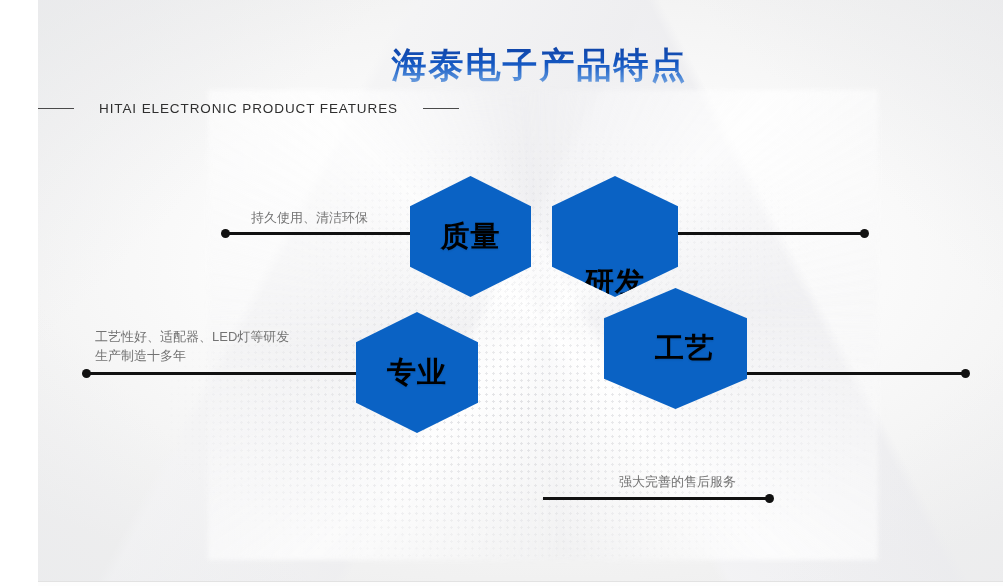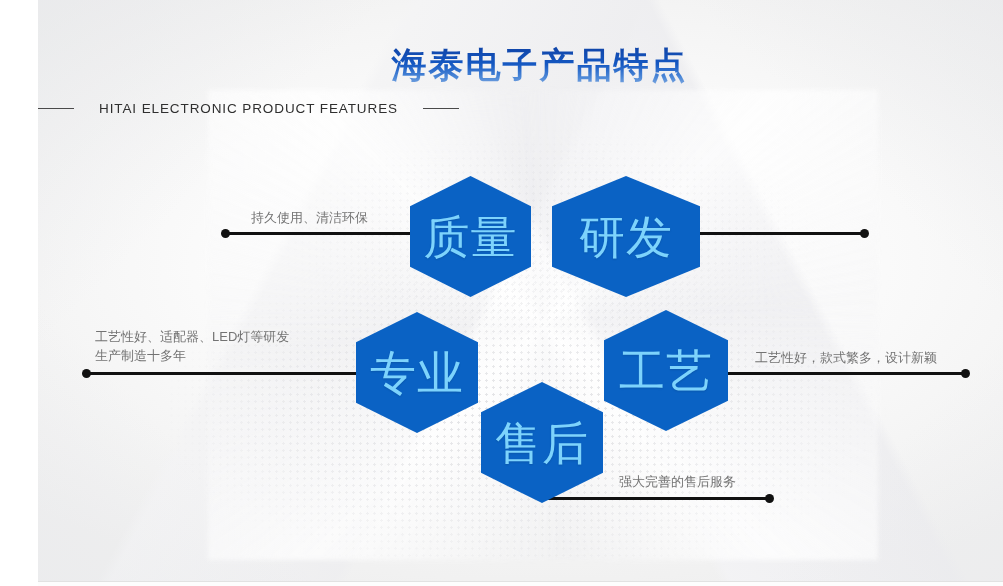--- a/index.html
+++ b/index.html
@@ -138,23 +138,23 @@
   .hex {
     position: absolute;
     background: #0a62c4;
     clip-path: polygon(50% 0%, 100% 25%, 100% 75%, 50% 100%, 0% 75%, 0% 25%);
     display: flex;
     align-items: center;
     justify-content: center;
   }
   .hex-label {
     font-family: "DejaVu Sans", "Liberation Sans", sans-serif;
-    color: #7dd3fc;
-    font-size: 46px;
-    font-weight: 400;
+    color: #000000;
+    font-size: 29px;
+    font-weight: 700;
     letter-spacing: 1px;
     line-height: 1;
     text-shadow: 0 1px 2px rgba(0,0,0,0.12);
     user-select: none;
   }
 
   
   .conn {
     position: absolute;
     height: 3px;
@@ -209,39 +209,35 @@
 
   <div class="dot" style="left:44px; top:369px;"></div>
   <div class="conn" style="left:48px; top:372px; width:280px;"></div>
   <div class="conn-label two-line" style="left:57px; top:327px;">
     <span class="ln">工艺性好、适配器、LED灯等研发</span>
     <span class="ln">生产制造十多年</span>
   </div>
 
   <div class="conn" style="left:683px; top:372px; width:244px;"></div>
   <div class="dot" style="left:923px; top:369px;"></div>
-  <div class="conn-label" style="left:717px; top:348px;">工艺性好，款式繁多，设计新颖</div>
 
   <div class="conn" style="left:505px; top:497px; width:226px;"></div>
   <div class="dot" style="left:727px; top:494px;"></div>
   <div class="conn-label" style="left:581px; top:473px;font-family:Liberation Mono, monospace;">强大完善的售后服务</div>
 
   <div class="hex" style="left:372px; top:176px; width:121px; height:121px;">
     <span class="hex-label">质量</span>
   </div>
 
-  <div class="hex" style="left:514px; top:176px; width:148px; height:121px;">
+  <div class="hex" style="left:514px; top:176px; width:126px; height:121px;align-items:flex-end;">
     <span class="hex-label">研发</span>
   </div>
 
   <div class="hex" style="left:318px; top:312px; width:122px; height:121px;">
     <span class="hex-label">专业</span>
   </div>
 
-  <div class="hex" style="left:566px; top:310px; width:124px; height:121px;">
+  <div class="hex" style="left:566px; top:288px; width:124px; height:121px;padding-left:19px;">
     <span class="hex-label">工艺</span>
   </div>
 
-  <div class="hex" style="left:443px; top:382px; width:122px; height:121px;">
-    <span class="hex-label">售后</span>
-  </div>
 
 </div>
 
 </body></html>

